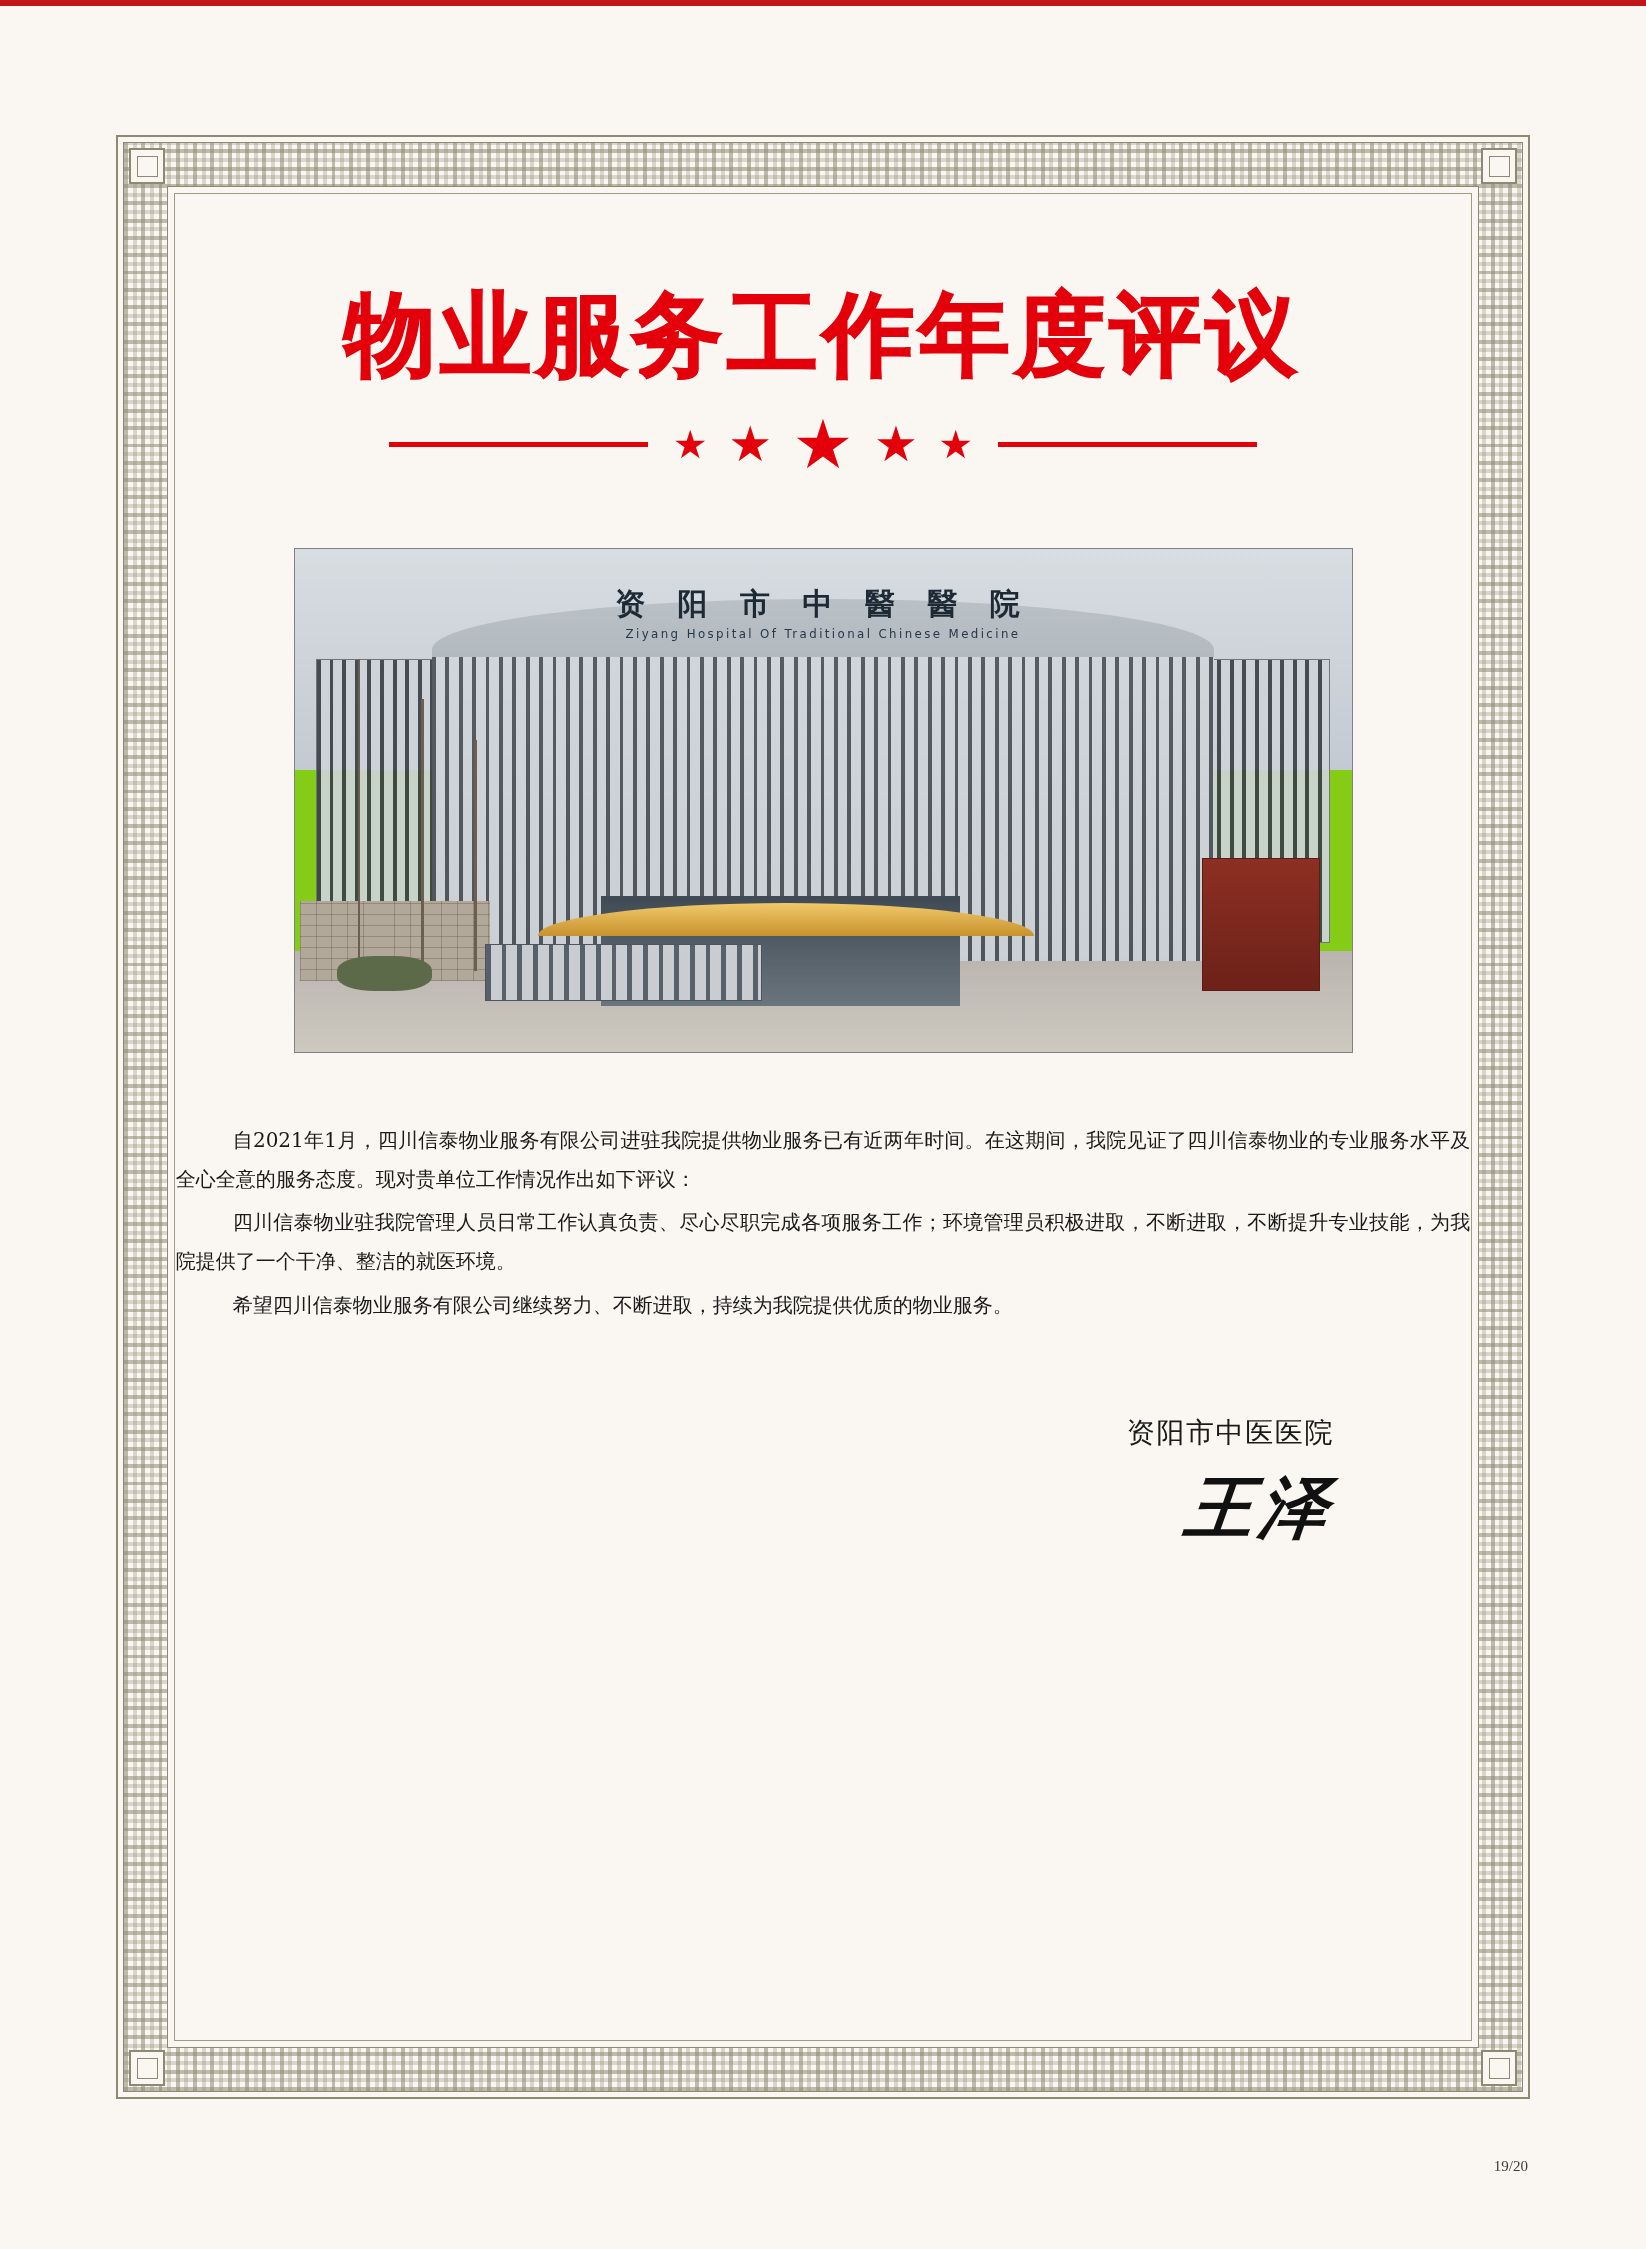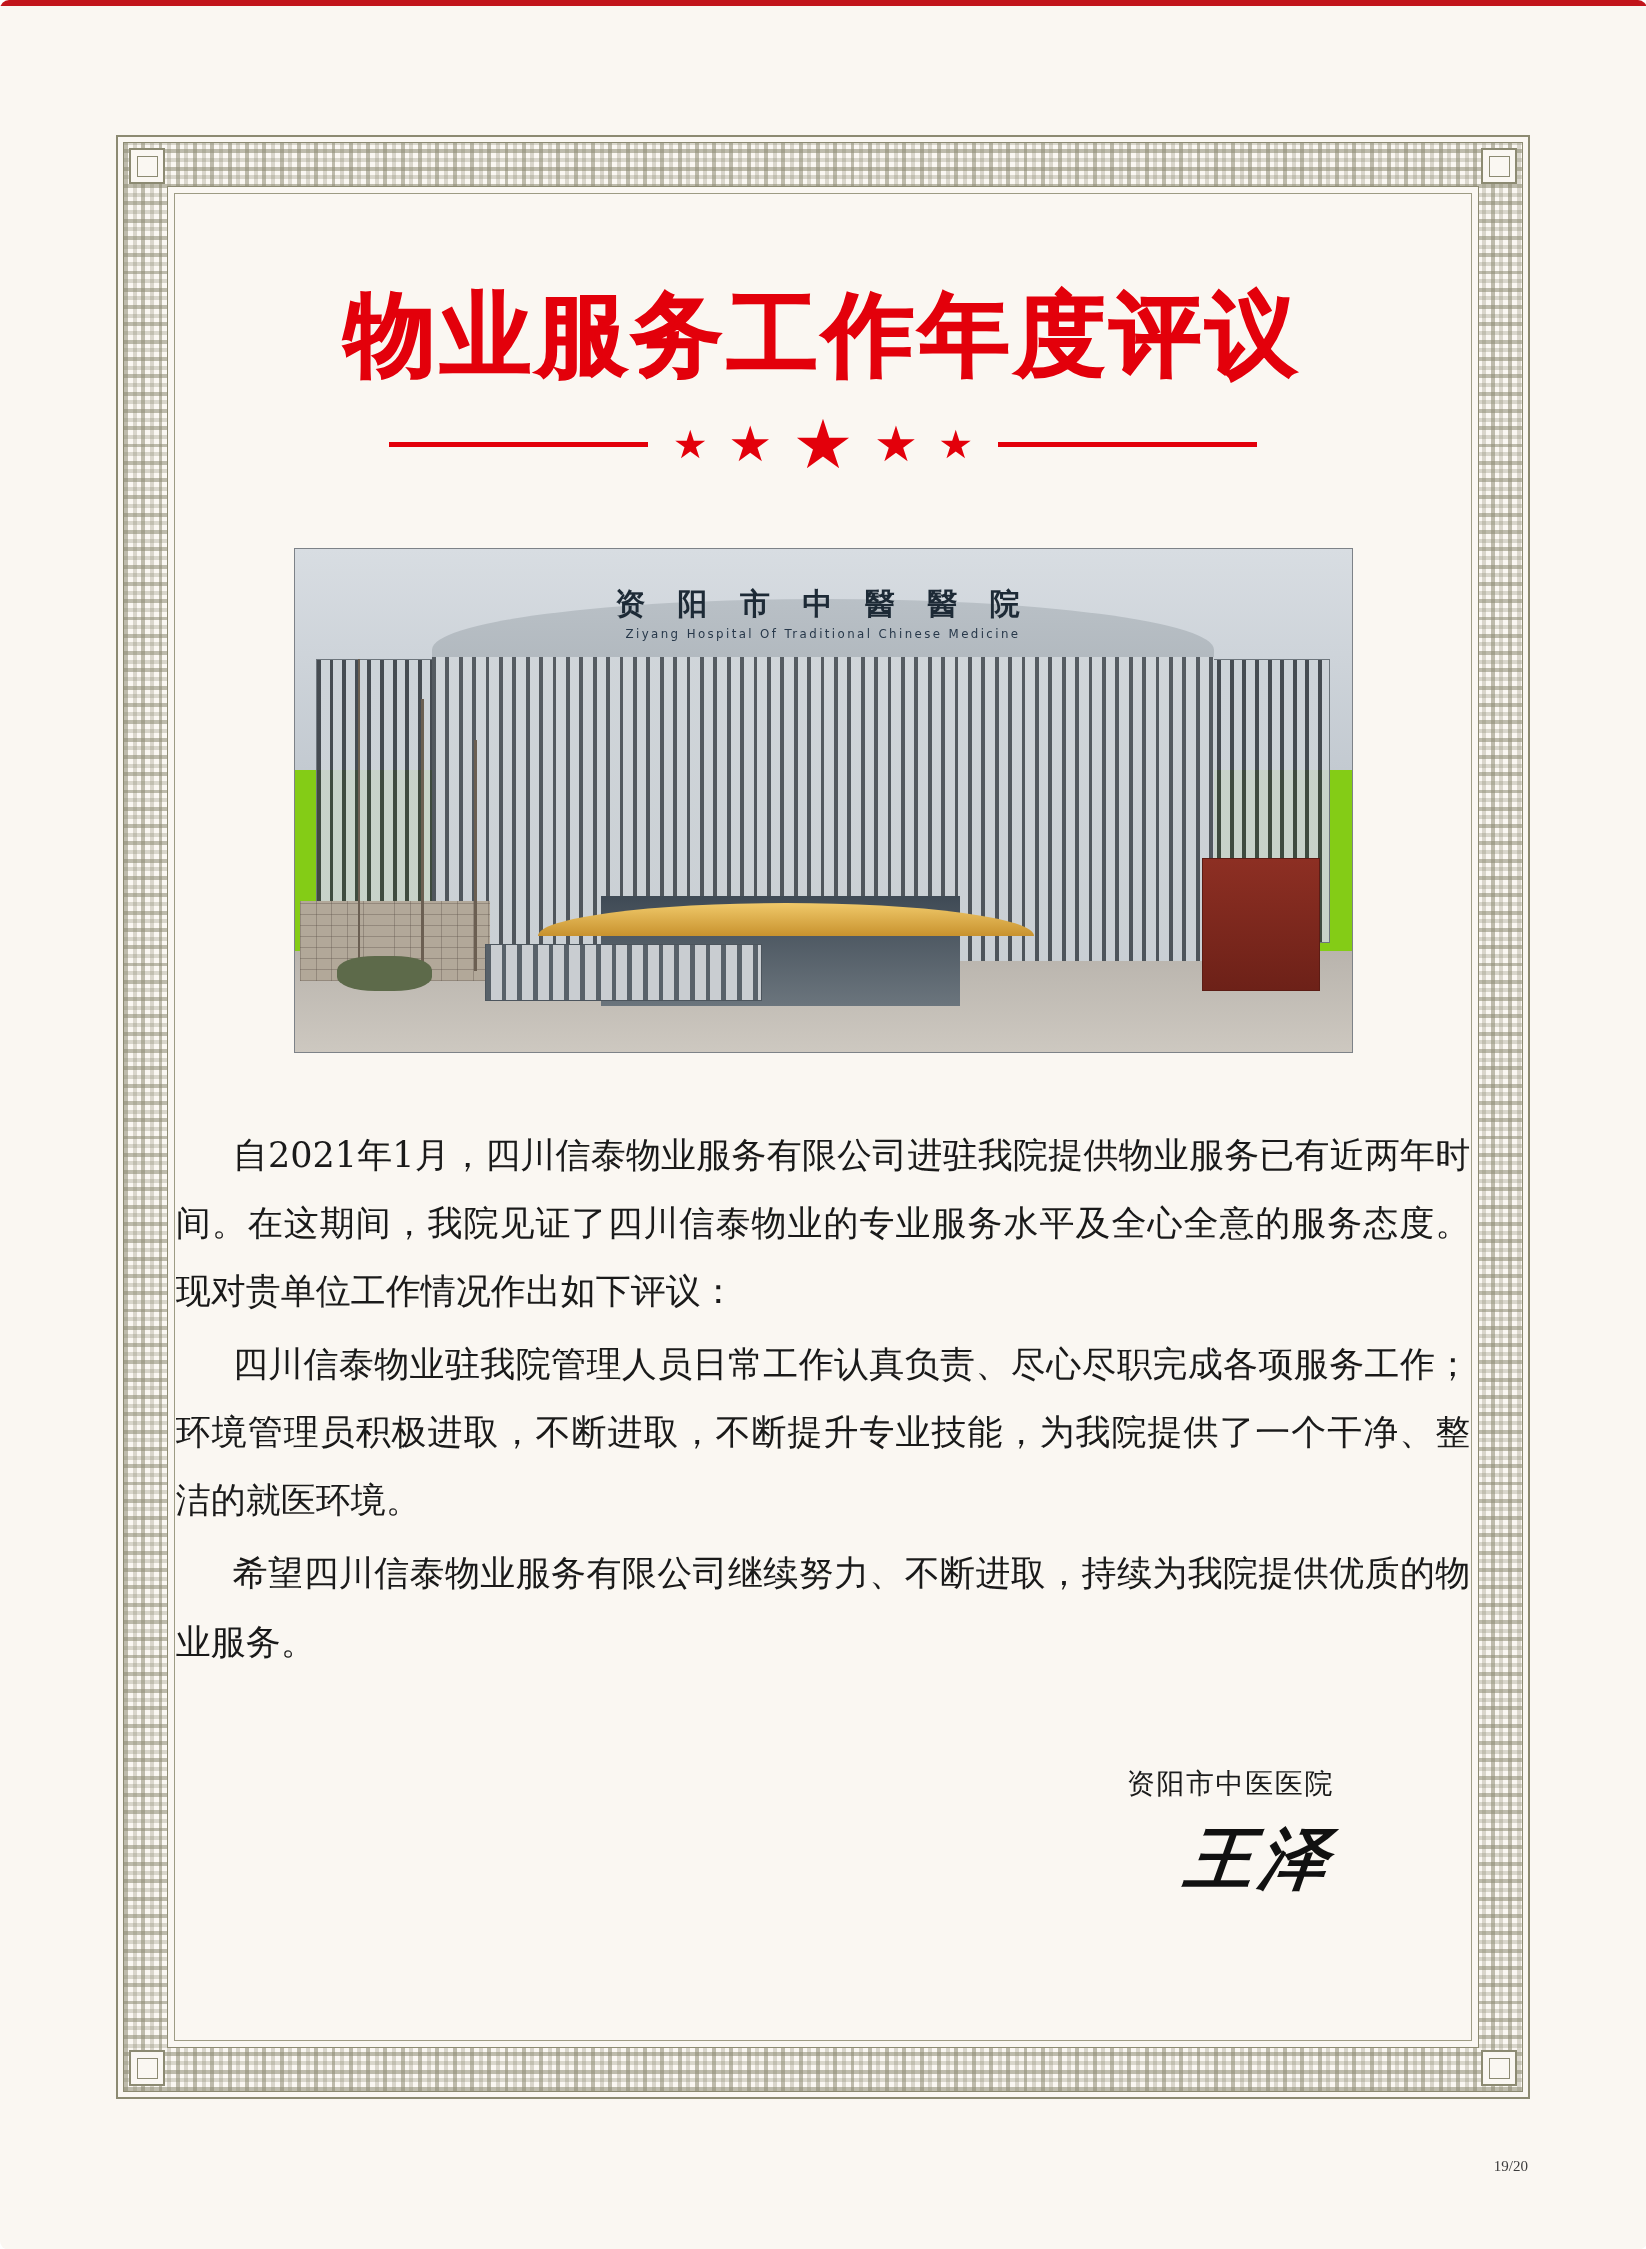--- a/index.html
+++ b/index.html
@@ -10,21 +10,20 @@
   body {
     font-family: "Liberation Serif", serif;
   }
   .page {
     position: relative;
     width: 1647px;
     height: 2250px;
     background: #faf7f2;
     box-sizing: border-box;
     overflow: hidden;
-    border-radius: 9px;
   }
   
   .top-rule {
     position: absolute;
     top: 0;
     left: 0;
     width: 1647px;
     height: 5.5px;
     background: #c2151b;
   }
@@ -288,21 +287,21 @@
     height: 7%;
     background: #5d6a4a;
     border-radius: 40%;
     z-index: 6;
   }
 
   
   .body-text {
     margin: 68px 4.7px 0 4.7px;
     font-family: "DejaVu Serif", "Liberation Serif", serif;
-    font-size: 35px;
+    font-size: 20px;
     line-height: 1.95;
     color: #1a1a1a;
     text-align: justify;
   }
   .body-text p {
     margin: 0 0 4.7px 0;
     text-indent: 57px;
   }
 
   .sign-block {

